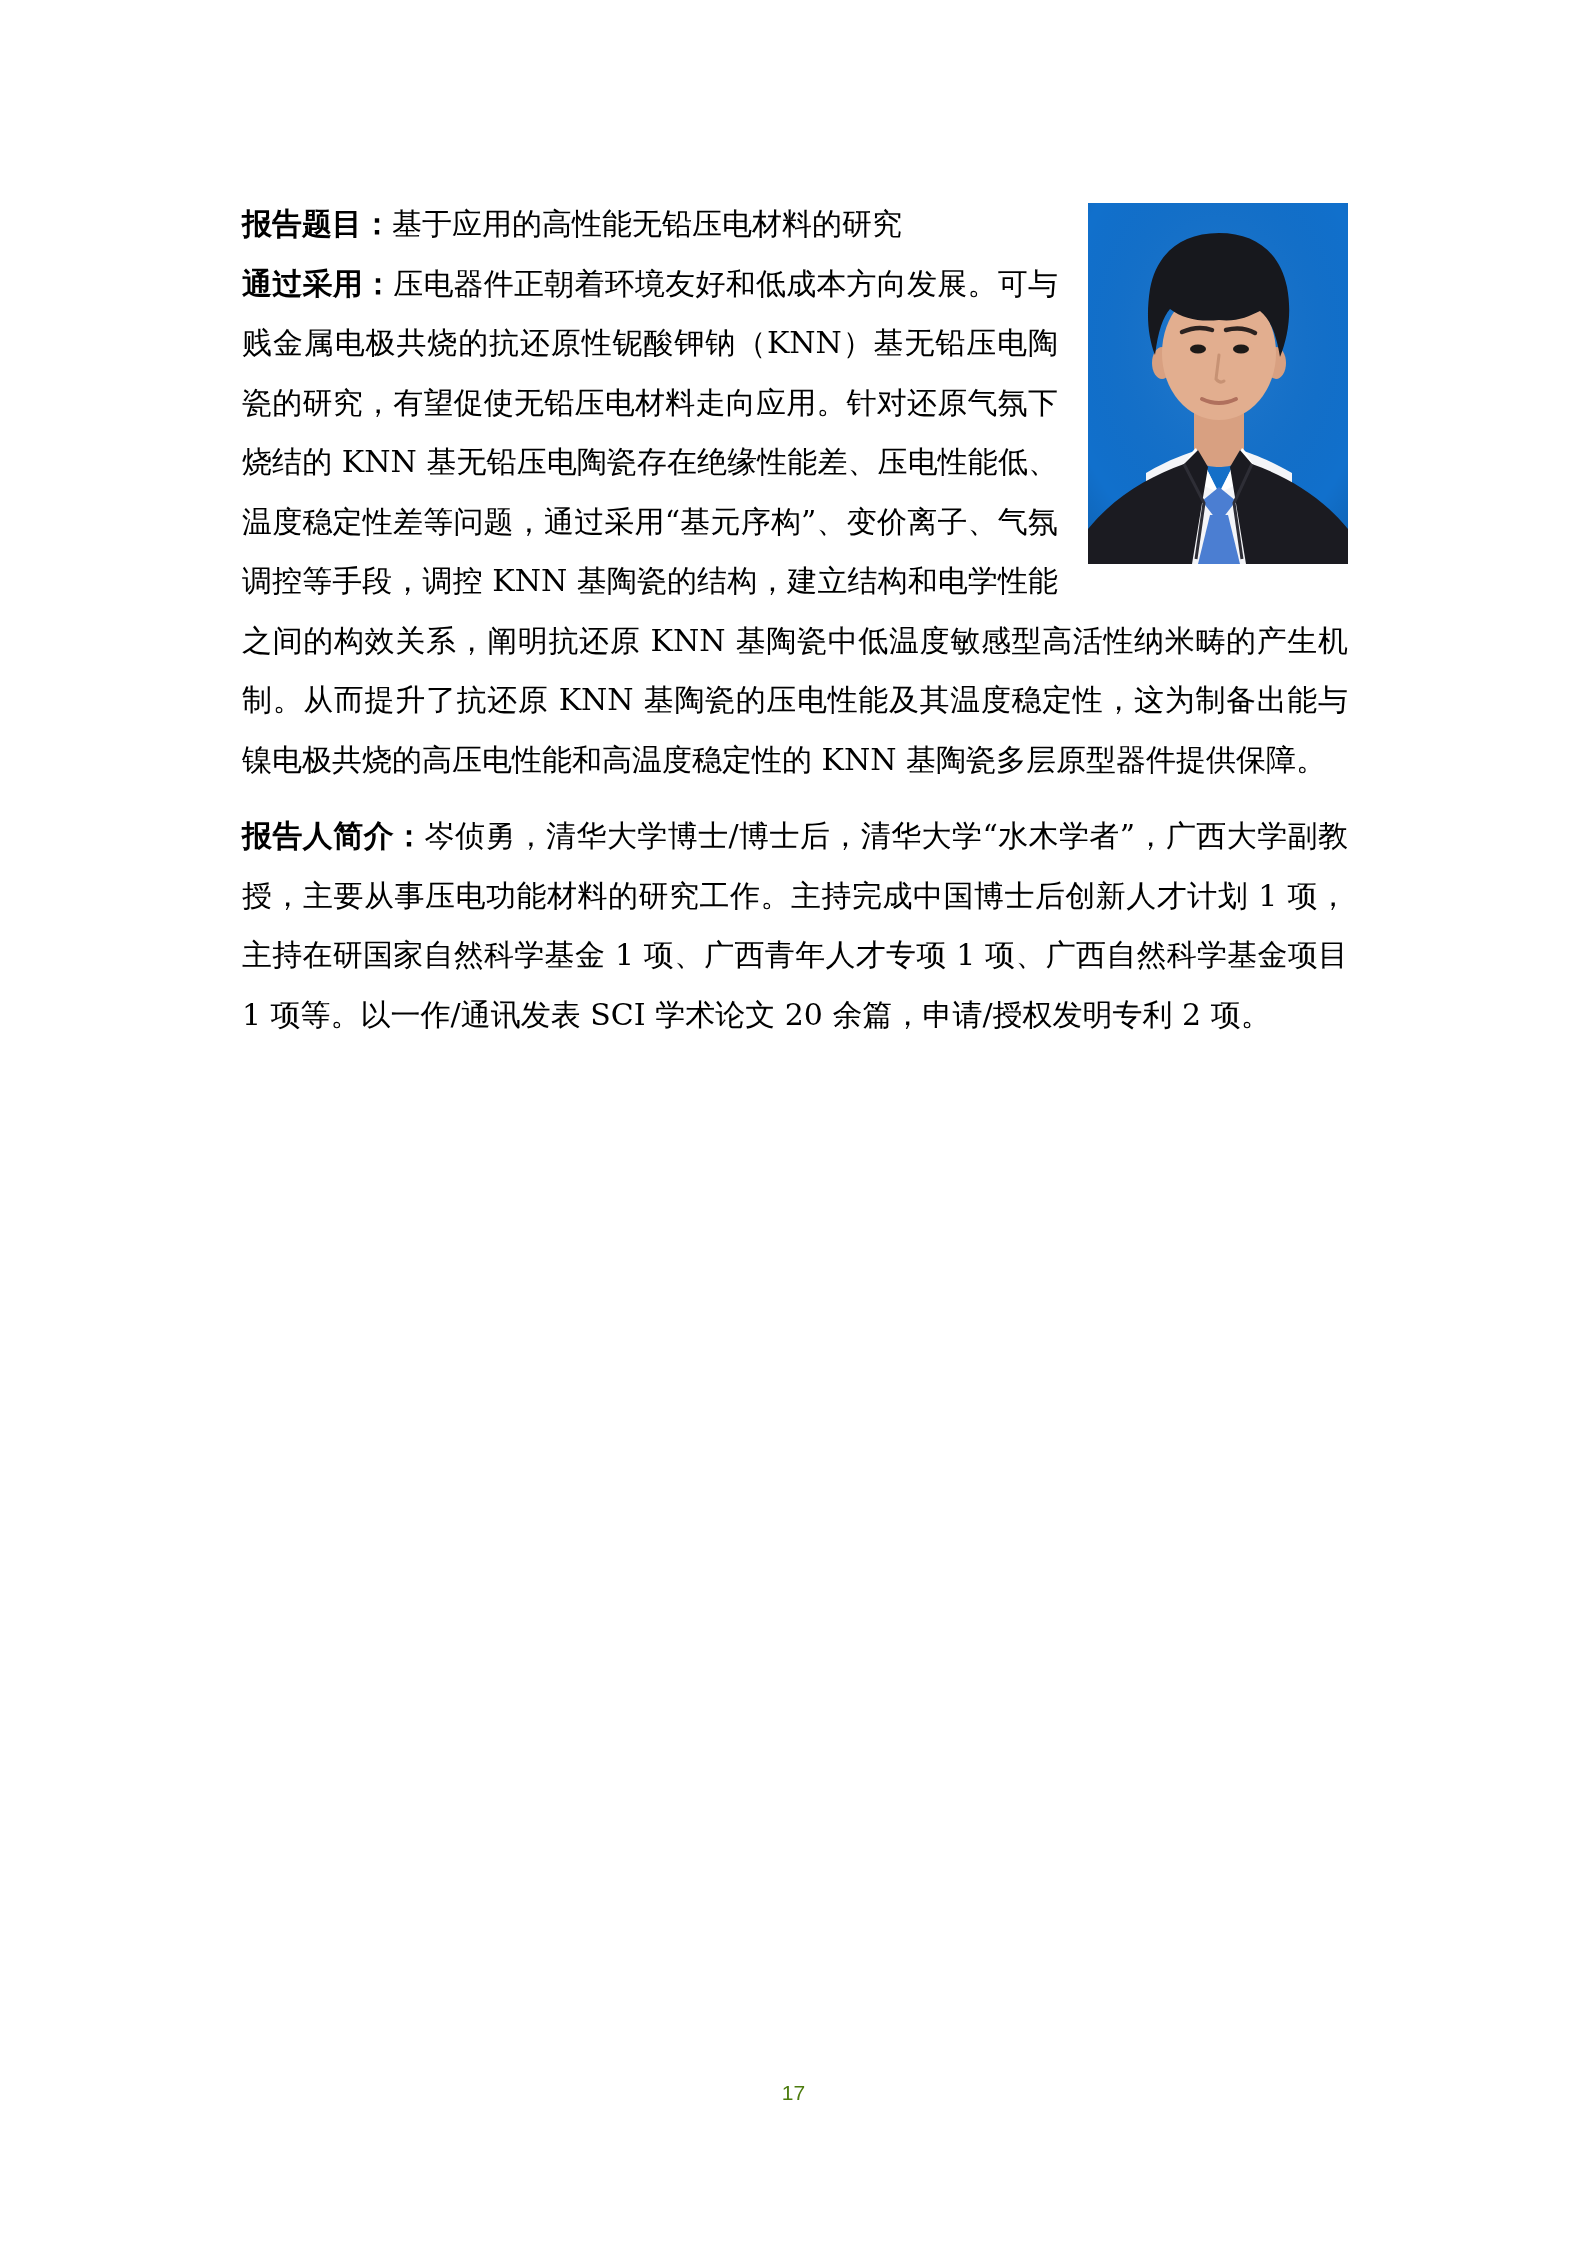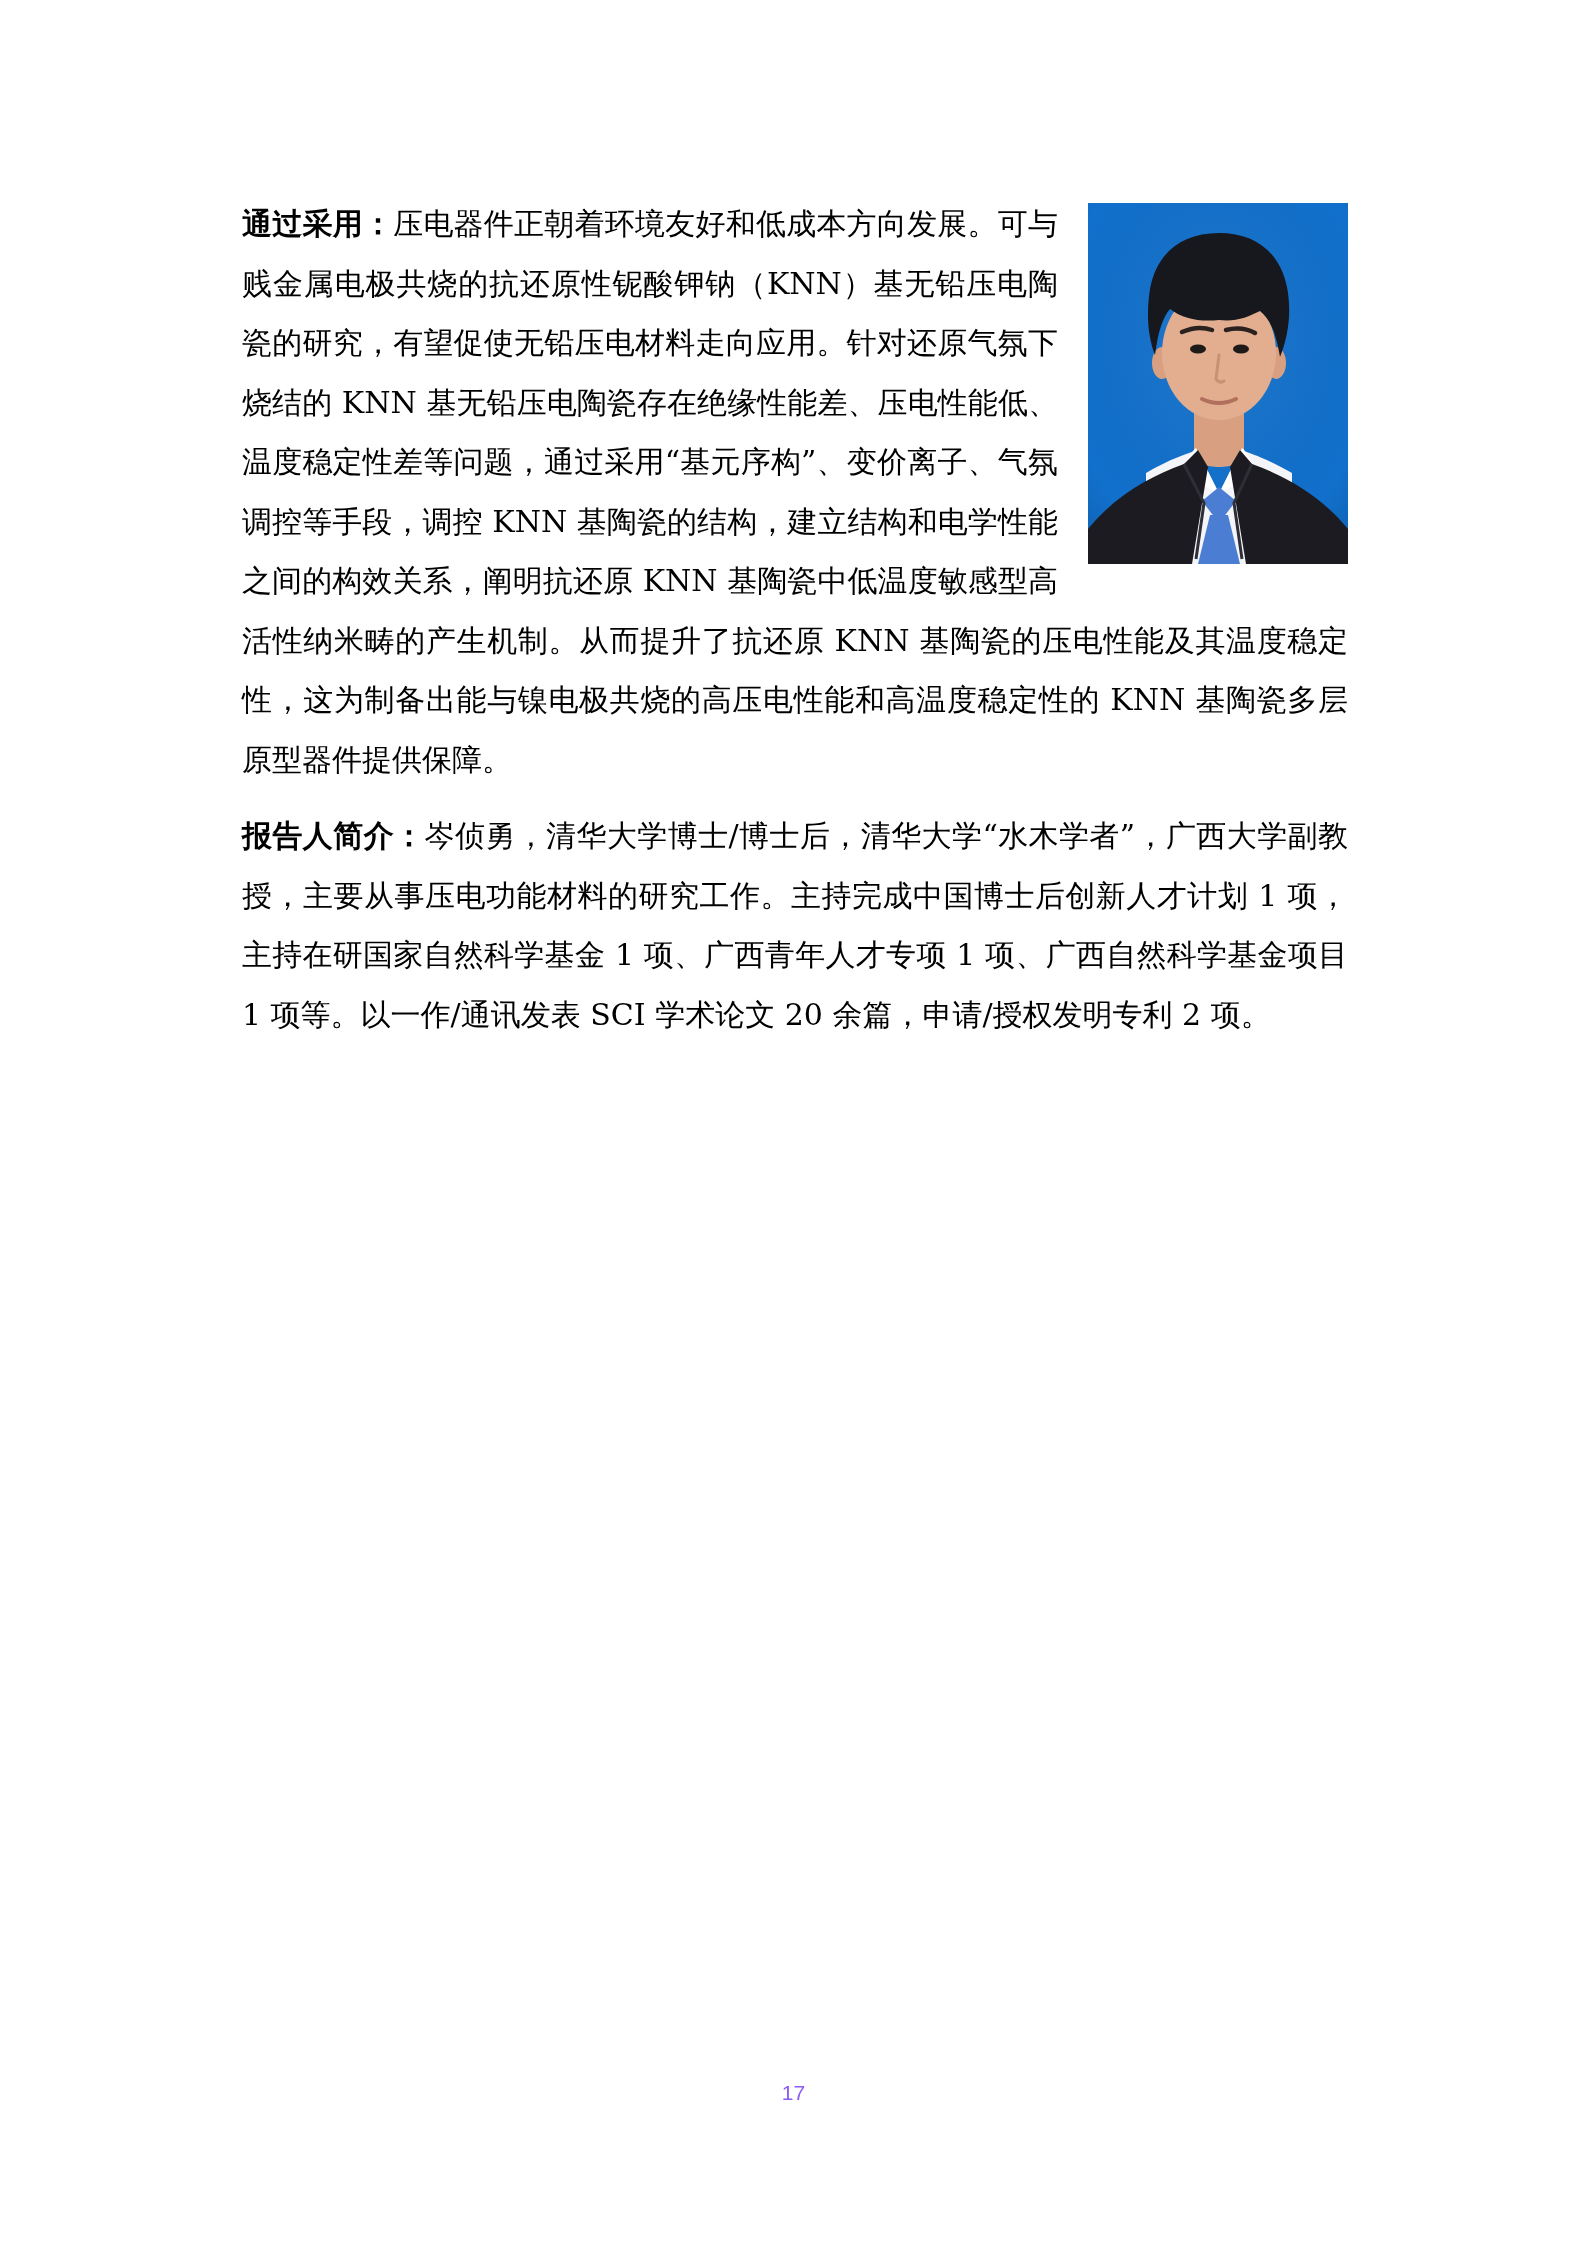--- a/index.html
+++ b/index.html
@@ -49,21 +49,21 @@
   }
   .page-number {
     position: absolute;
     top: 2080px;
     left: 0;
     width: 100%;
     text-align: center;
     font-family: "Liberation Sans", "DejaVu Sans", sans-serif;
     font-size: 21px;
     line-height: 26px;
-    color: #8b5cf6;
+    color: #4d7c0f;
   }
 </style>
 </head>
 <body>
 
 <div class="page">
   <div class="content">
 
     <figure class="photo-float" style="margin-right:0;">
       <svg viewBox="0 0 260 361" xmlns="http://www.w3.org/2000/svg">
@@ -110,20 +110,21 @@
         <path d="M122,312 L140,312 L152,361 L110,361 Z" fill="#4b7ed2"></path>
 
         <path d="M0,361 L0,326 C26,294 60,274 96,261 L110,247 L120,264 L104,361 Z" fill="#1b1b21"></path>
         <path d="M260,361 L260,326 C234,294 200,274 164,261 L152,247 L142,264 L158,361 Z" fill="#1b1b21"></path>
 
         <path d="M96,261 L116,300 L108,356" stroke="#2e2e36" stroke-width="3" fill="none"></path>
         <path d="M164,261 L146,300 L154,356" stroke="#2e2e36" stroke-width="3" fill="none"></path>
       </svg>
     </figure>
 
+    <p><span class="label">报告题目：</span><span>基于应用的高性能无铅压电材料的研究</span></p>
 
 
 
 
     <p><span class="label">通过采用：</span><span>压电器件正朝着环境友好和低成本方向发展。可与贱金属电极共烧的抗还原性铌酸钾钠（KNN）基无铅压电陶瓷的研究，有望促使无铅压电材料走向应用。针对还原气氛下烧结的 KNN 基无铅压电陶瓷存在绝缘性能差、压电性能低、温度稳定性差等问题，通过采用“基元序构”、变价离子、气氛调控等手段，调控 KNN 基陶瓷的结构，建立结构和电学性能之间的构效关系，阐明抗还原 KNN 基陶瓷中低温度敏感型高活性纳米畴的产生机制。从而提升了抗还原 KNN 基陶瓷的压电性能及其温度稳定性，这为制备出能与镍电极共烧的高压电性能和高温度稳定性的 KNN 基陶瓷多层原型器件提供保障。</span></p>
 
     <p class="para-bio"><span class="label">报告人简介：</span><span>岑侦勇，清华大学博士/博士后，清华大学“水木学者”，广西大学副教授，主要从事压电功能材料的研究工作。主持完成中国博士后创新人才计划 1 项，主持在研国家自然科学基金 1 项、广西青年人才专项 1 项、广西自然科学基金项目 1 项等。以一作/通讯发表 SCI 学术论文 20 余篇，申请/授权发明专利 2 项。</span></p>
 
   </div>
 

